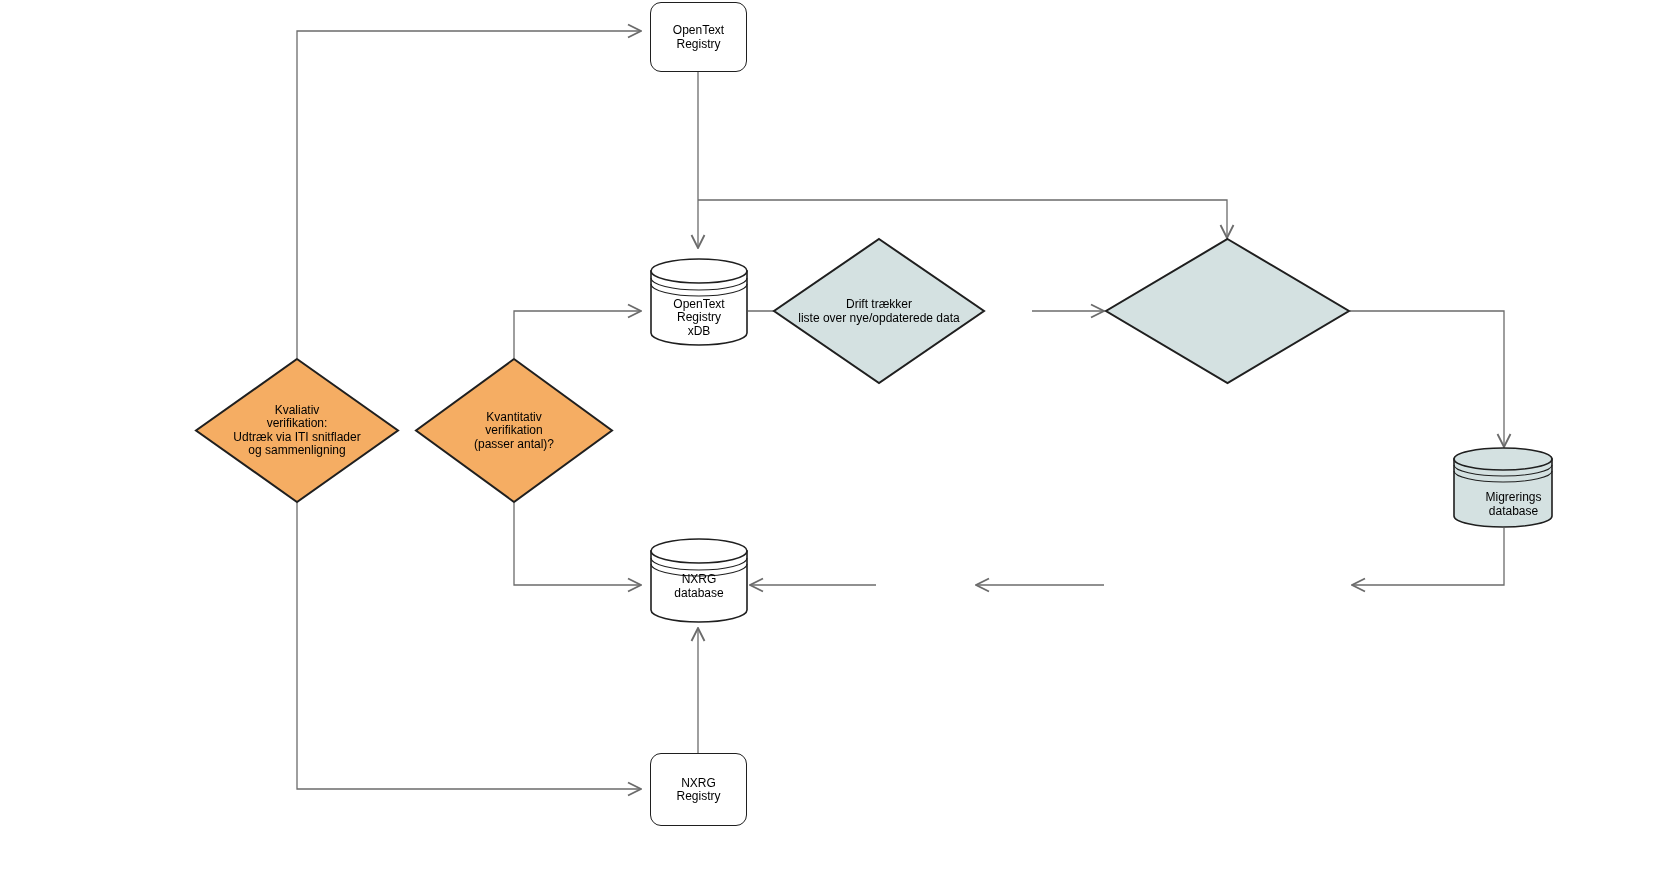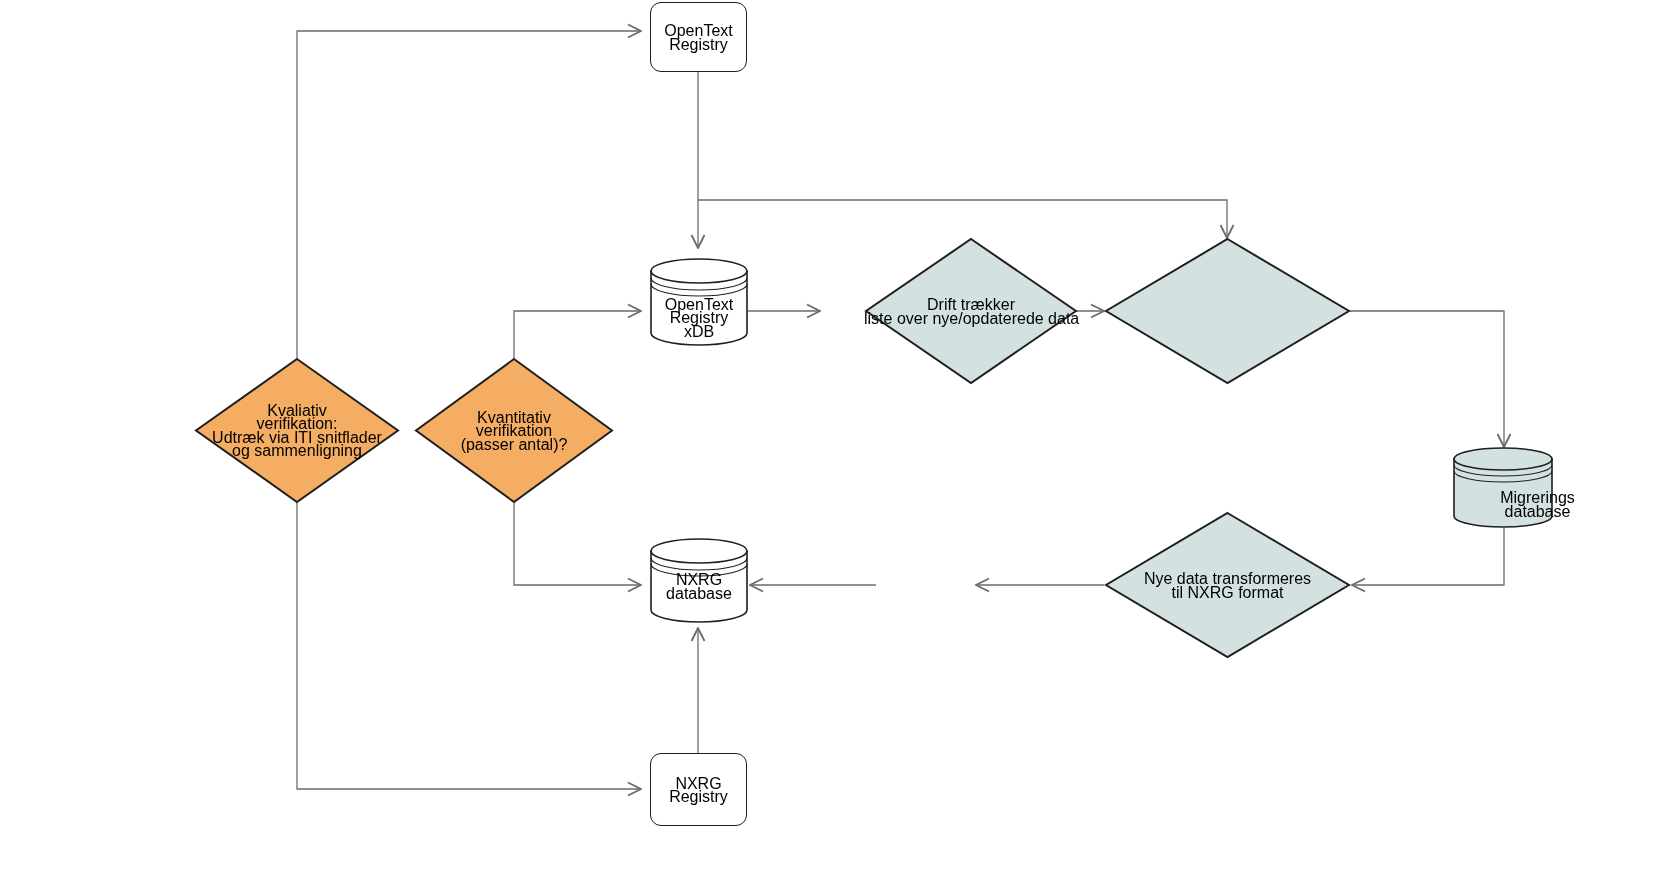--- a/index.html
+++ b/index.html
@@ -25,21 +25,21 @@
   }
   .node {
     position: absolute;
     box-sizing: border-box;
   }
   .label {
     position: absolute;
     left: 0;
     width: 100%;
     text-align: center;
-    font-size: 16px;
+    font-size: 12px;
     line-height: 13.5px;
     color: #000000;
     white-space: pre;
     pointer-events: none;
   }
   
   .rrect {
     background: #ffffff;
     border: 1.6px solid #1f1f1f;
     border-radius: 11px;
@@ -138,52 +138,45 @@
       <path d="M 1 13 L 1 75 A 48 12 0 0 0 97 75 L 97 13 Z" fill="#ffffff" stroke="#1f1f1f" stroke-width="1.6"></path>
       <ellipse cx="49" cy="13" rx="48" ry="12" fill="#ffffff" stroke="#1f1f1f" stroke-width="1.6"></ellipse>
       <path d="M 1 20 A 48 12 0 0 0 97 20" fill="none" stroke="#1f1f1f" stroke-width="1.1"></path>
       <path d="M 1 26 A 48 12 0 0 0 97 26" fill="none" stroke="#1f1f1f" stroke-width="1.1"></path>
     </svg>
     <div class="label" style="top:auto; bottom:8px; transform:none;">OpenText
 Registry
 xDB</div>
   </div>
 
-  <div class="node diamond" style="left:864px; top:237px; width:214px; height:148px;">
+  <div class="node diamond" style="left:772px; top:237px; width:214px; height:148px;">
     <svg width="214" height="148" viewBox="0 0 214 148" xmlns="http://www.w3.org/2000/svg">
       <path d="M 107 2 L 212 74 L 107 146 L 2 74 Z" fill="#d4e1e1" stroke="#1f1f1f" stroke-width="2"></path>
     </svg>
     <div class="label">Drift trækker
 liste over nye/opdaterede data</div>
   </div>
 
   <div class="node diamond" style="left:1104px; top:237px; width:247px; height:148px;">
     <svg width="247" height="148" viewBox="0 0 247 148" xmlns="http://www.w3.org/2000/svg">
       <path d="M 123.5 2 L 245 74 L 123.5 146 L 2 74 Z" fill="#d4e1e1" stroke="#1f1f1f" stroke-width="2"></path>
     </svg>
   </div>
 
   <div class="cyl" style="left:1453px; top:447px; width:100px; height:81px;">
     <svg width="108" height="81" viewBox="0 0 108 81" xmlns="http://www.w3.org/2000/svg">
       <path d="M 1 12 L 1 69 A 49 11 0 0 0 99 69 L 99 12 Z" fill="#d4e1e1" stroke="#1f1f1f" stroke-width="1.6"></path>
       <ellipse cx="50" cy="12" rx="49" ry="11" fill="#d4e1e1" stroke="#1f1f1f" stroke-width="1.6"></ellipse>
       <path d="M 1 18 A 49 11 0 0 0 99 18" fill="none" stroke="#1f1f1f" stroke-width="1.1"></path>
       <path d="M 1 24 A 49 11 0 0 0 99 24" fill="none" stroke="#1f1f1f" stroke-width="1.1"></path>
     </svg>
-    <div class="label" style="top:44px; transform:none; width:121px;padding-left:24px;">Migrerings
+    <div class="label" style="top:44px; transform:none; width:121px;">Migrerings
 database</div>
   </div>
 
-  <div class="node diamond" style="left:1104px; top:511px; width:247px; height:148px;">
-    <svg width="247" height="148" viewBox="0 0 247 148" xmlns="http://www.w3.org/2000/svg">
-      <path d="M 123.5 2 L 245 74 L 123.5 146 L 2 74 Z" fill="#d4e1e1" stroke="#1f1f1f" stroke-width="2"></path>
-    </svg>
-    <div class="label">Nye data transformeres
-til NXRG format</div>
-  </div>
 
 
   <div class="cyl" style="left:650px; top:538px; width:98px; height:85px;">
     <svg width="98" height="85" viewBox="0 0 98 85" xmlns="http://www.w3.org/2000/svg">
       <path d="M 1 13 L 1 72 A 48 12 0 0 0 97 72 L 97 13 Z" fill="#ffffff" stroke="#1f1f1f" stroke-width="1.6"></path>
       <ellipse cx="49" cy="13" rx="48" ry="12" fill="#ffffff" stroke="#1f1f1f" stroke-width="1.6"></ellipse>
       <path d="M 1 20 A 48 12 0 0 0 97 20" fill="none" stroke="#1f1f1f" stroke-width="1.1"></path>
       <path d="M 1 26 A 48 12 0 0 0 97 26" fill="none" stroke="#1f1f1f" stroke-width="1.1"></path>
     </svg>
     <div class="label" style="top:35px; transform:none;">NXRG

